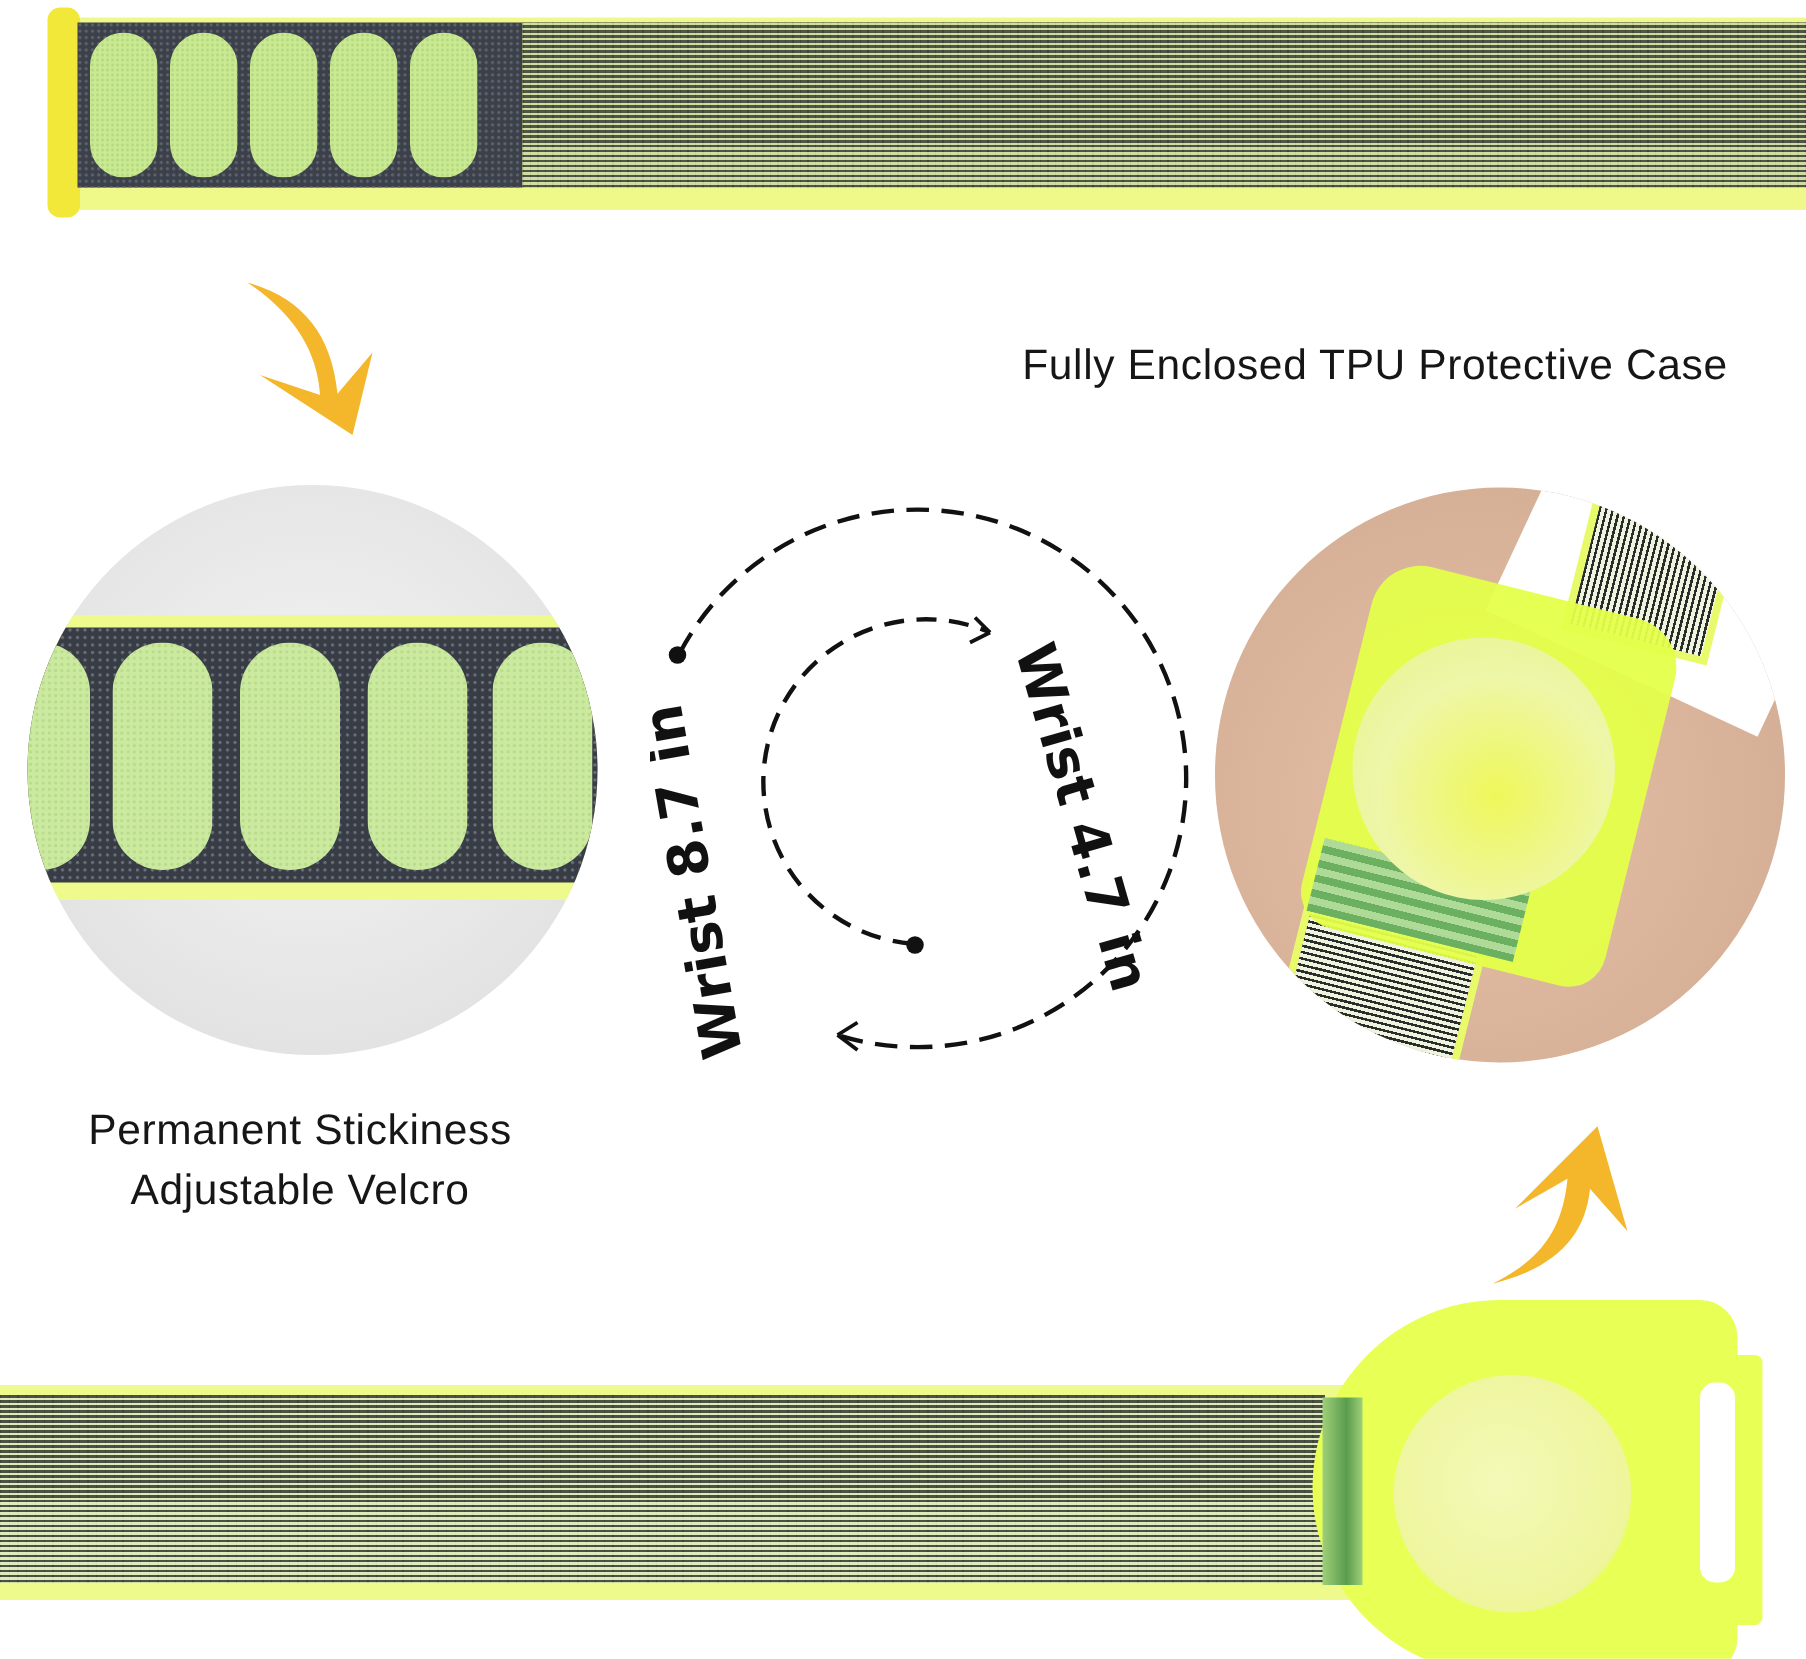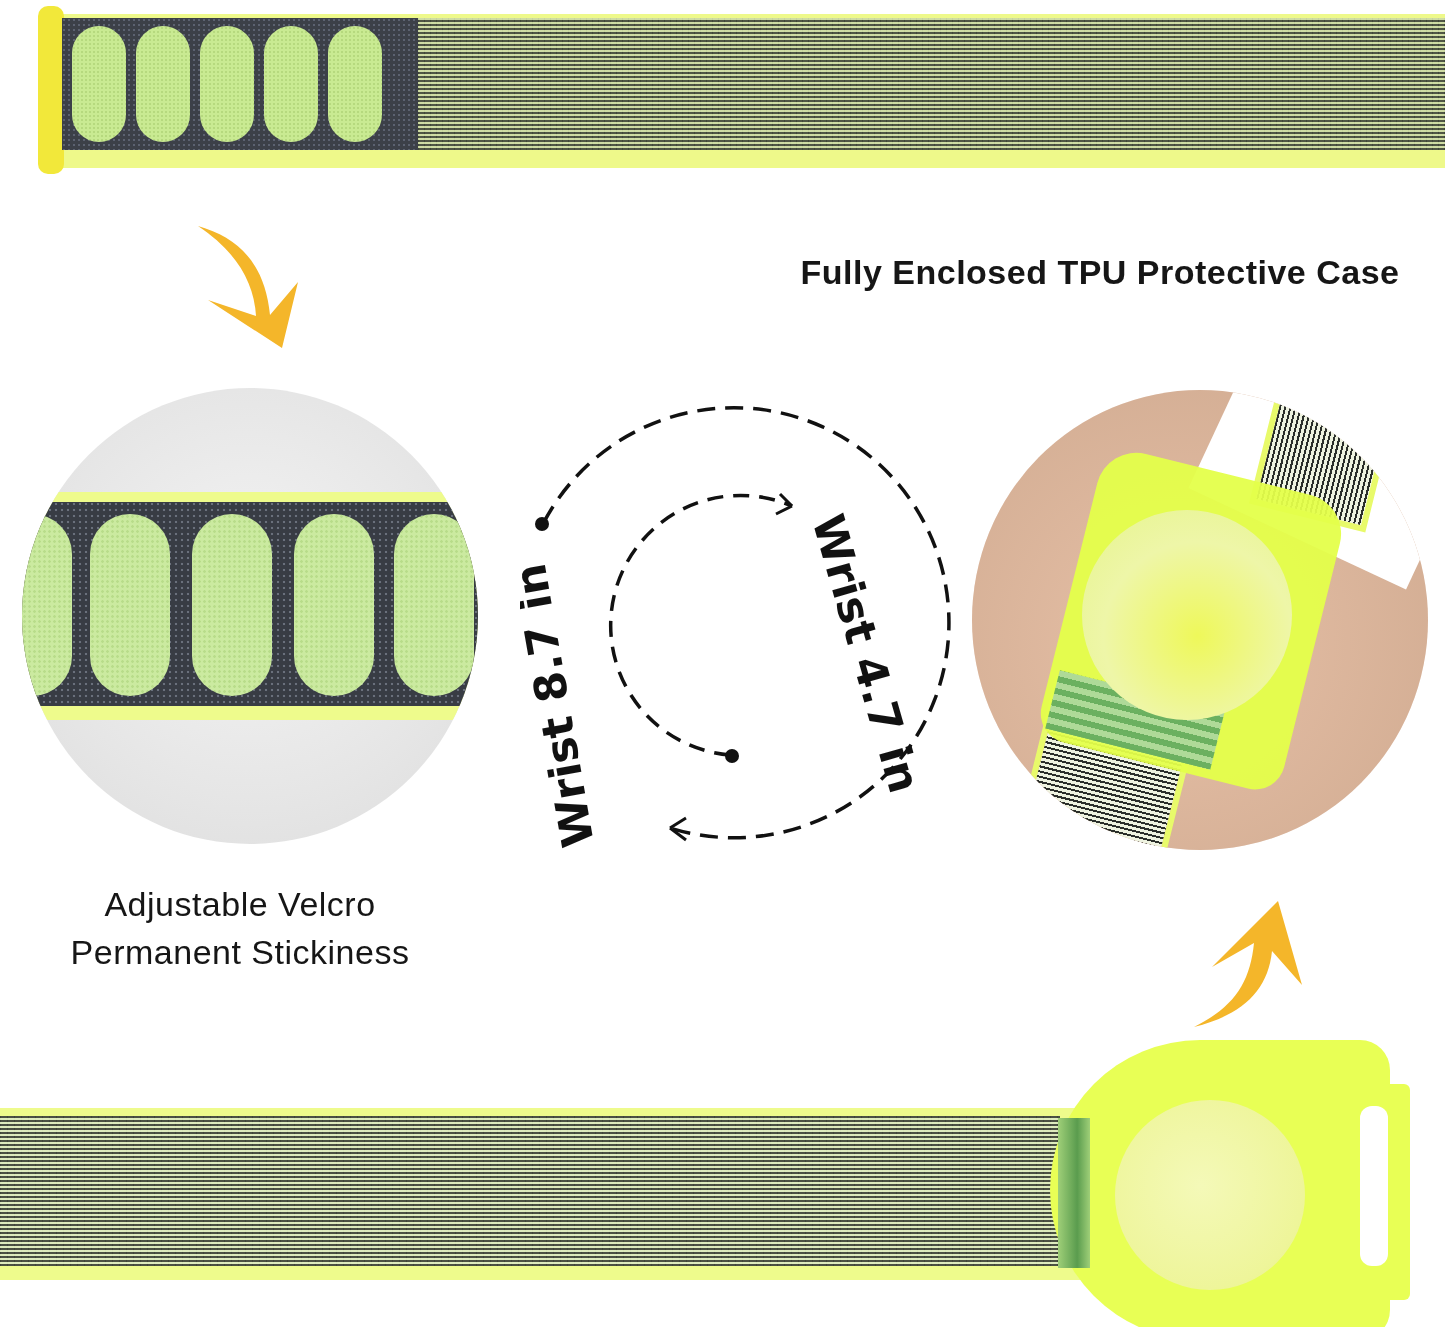--- a/index.html
+++ b/index.html
@@ -64,21 +64,21 @@
     background-image: radial-gradient(circle, #b8dc8a 1.2px, transparent 1.5px);
     background-size: 5px 5px;
     border-radius: 40px;
   }
 
   
   .caption {
     position: absolute; text-align: center; font-size: 34px; line-height: 48px;
     color: #161616; letter-spacing: 0.5px;
   }
-  .caption-right { left: 760px; top: 248px; width: 680px; font-weight: bold; }
+  .caption-right { left: 760px; top: 268px; width: 680px; }
   .caption-left  { left: 30px;  top: 880px; width: 420px; }
 
   
   .size-diagram { left: 520px; top: 400px; width: 440px; height: 460px; }
   .size-label {
     font-family: "DejaVu Sans", sans-serif; font-weight: bold; font-size: 44px;
     fill: #111;
   }
 
   
@@ -218,22 +218,22 @@
   <div class="rc-skin-shade"></div>
   <div class="rc-white"></div>
   <div class="rc-strap-top"></div>
   <div class="rc-strap-bottom"></div>
   <div class="rc-case"></div>
   <div class="rc-green-band"></div>
   <div class="rc-disc"></div>
 </div>
 
 <div class="caption caption-left">
+  <div>Permanent Stickiness</div>
   <div>Adjustable Velcro</div>
-  <div>Permanent Stickiness</div>
 </div>
 
 <svg class="arrow" style="left:1190px;top:895px" width="120" height="135" viewBox="0 0 120 135">
   <path d="M4 132 C 44 112, 60 88, 64 48 L 22 72 L 88 6 L 112 90 L 82 56 C 78 96, 52 120, 4 132 Z" fill="#f4b62a"></path>
 </svg>
 
 <div class="abs bottom-strap">
   <div class="b-band"></div>
   <div class="b-woven"></div>
   <div class="b-tab"></div>

